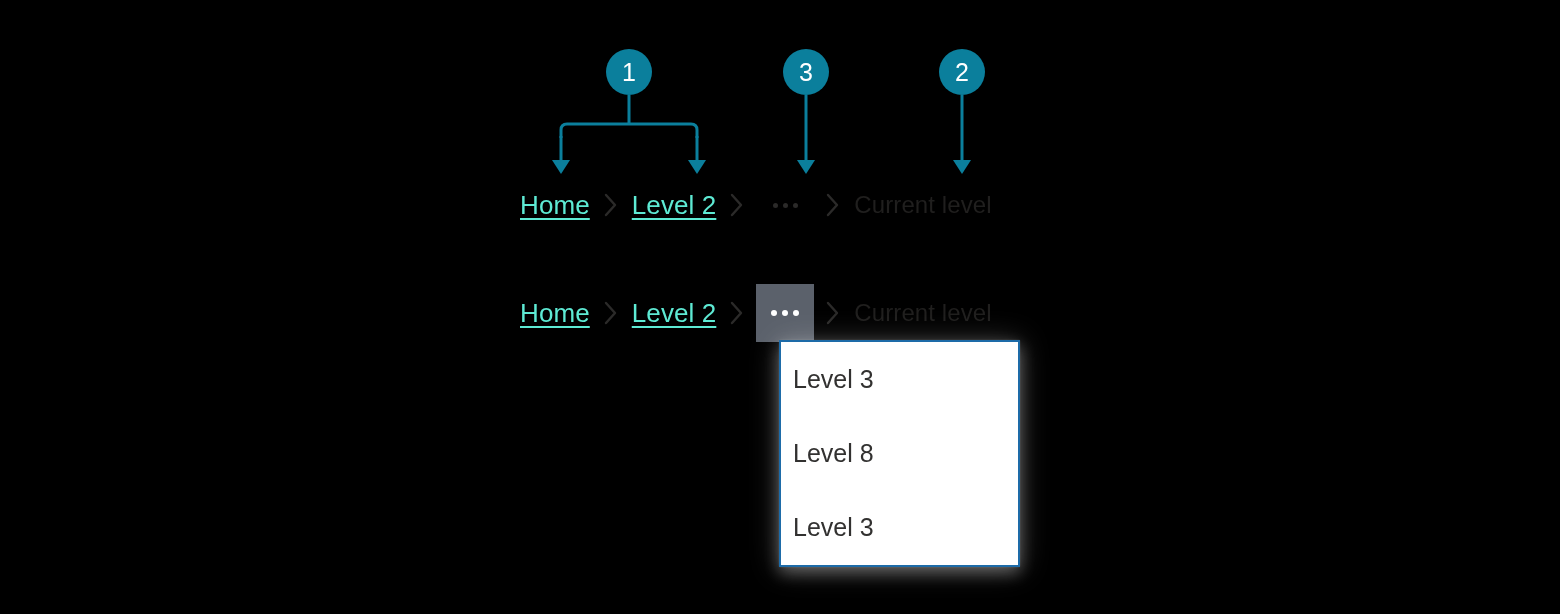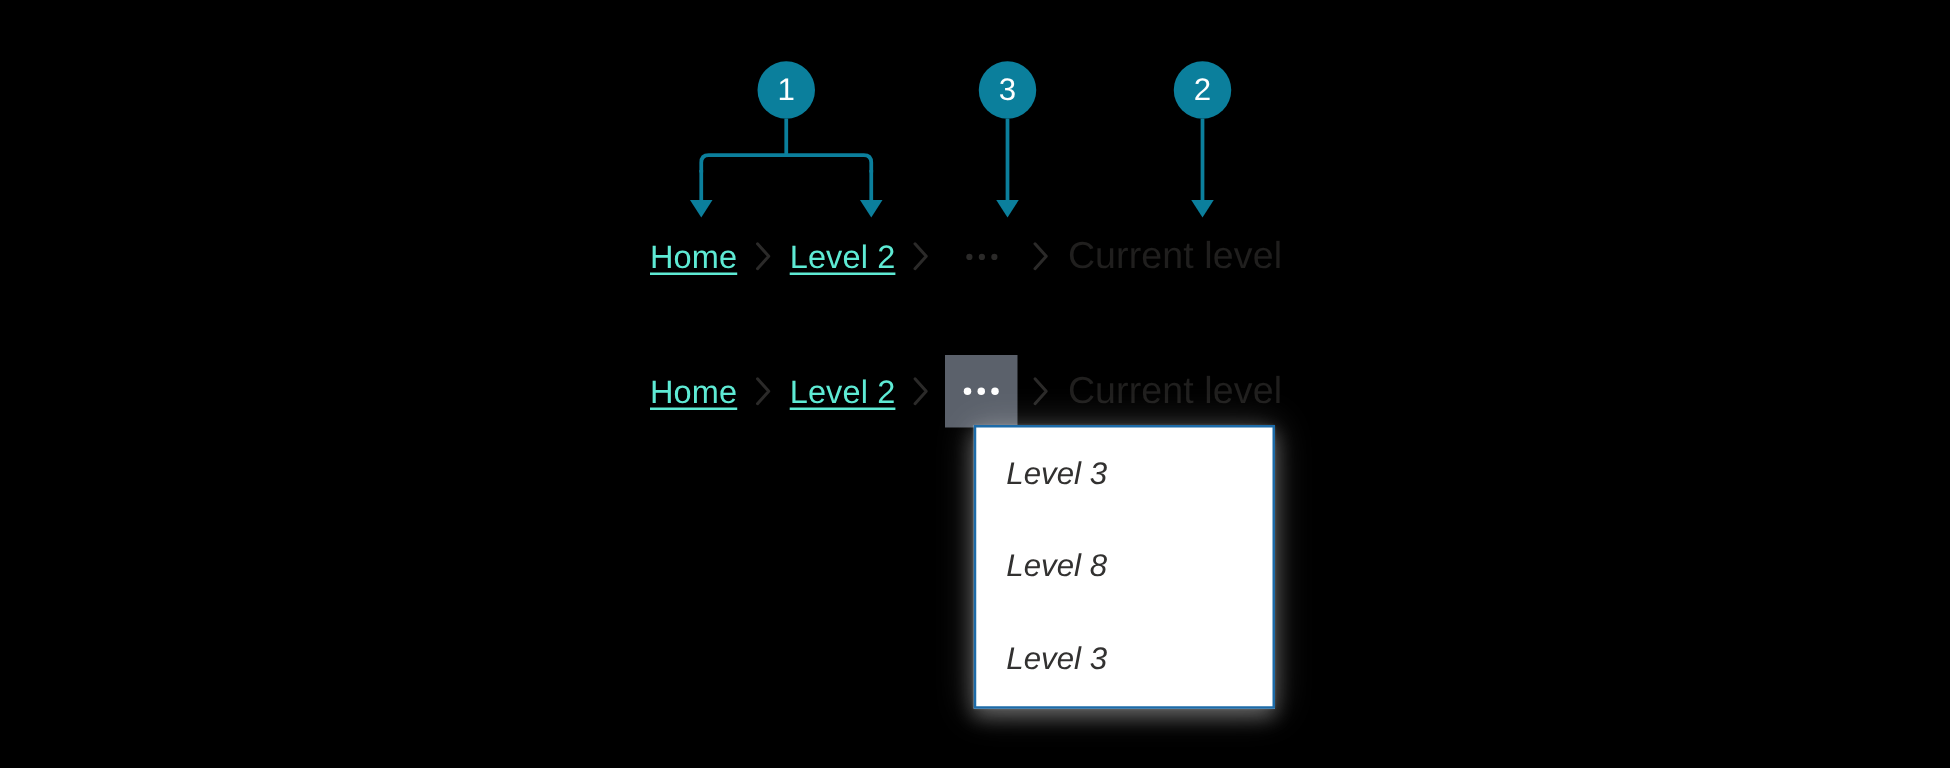--- a/index.html
+++ b/index.html
@@ -58,21 +58,21 @@
   .crumb-link {
     font-size: 26px;
     color: #5eead4;
     text-decoration: underline;
     text-underline-offset: 4px;
     letter-spacing: 0.1px;
     padding: 0 2px;
   }
 
   .crumb-current {
-    font-size: 30px;
+    font-size: 24px;
     color: #201f1e;
     letter-spacing: 0.1px;
     padding: 0 2px;
   }
 
   .crumb-sep {
     display: inline-block;
     width: 38px;
     text-align: center;
     color: #2b2a29;
@@ -123,25 +123,24 @@
     position: absolute;
     background: #ffffff;
     border: 2px solid #1d6ba8;
     box-sizing: border-box;
   }
 
   .flyout-item {
     display: flex;
     align-items: center;
     height: 74px;
-    padding: 0 24px;
+    padding: 0 12px;
     font-size: 25px;
     color: #323130;
     box-sizing: border-box;
-    font-style: italic;
   }
 </style>
 </head>
 <body>
 
 <div class="stage">
 
   <svg class="annot-svg" viewBox="0 0 1560 614" width="1560" height="614">
     <defs>
       <marker id="arrowTeal" viewBox="0 0 12 12" refX="6" refY="10" markerWidth="12" markerHeight="12" orient="auto-start-reverse">

